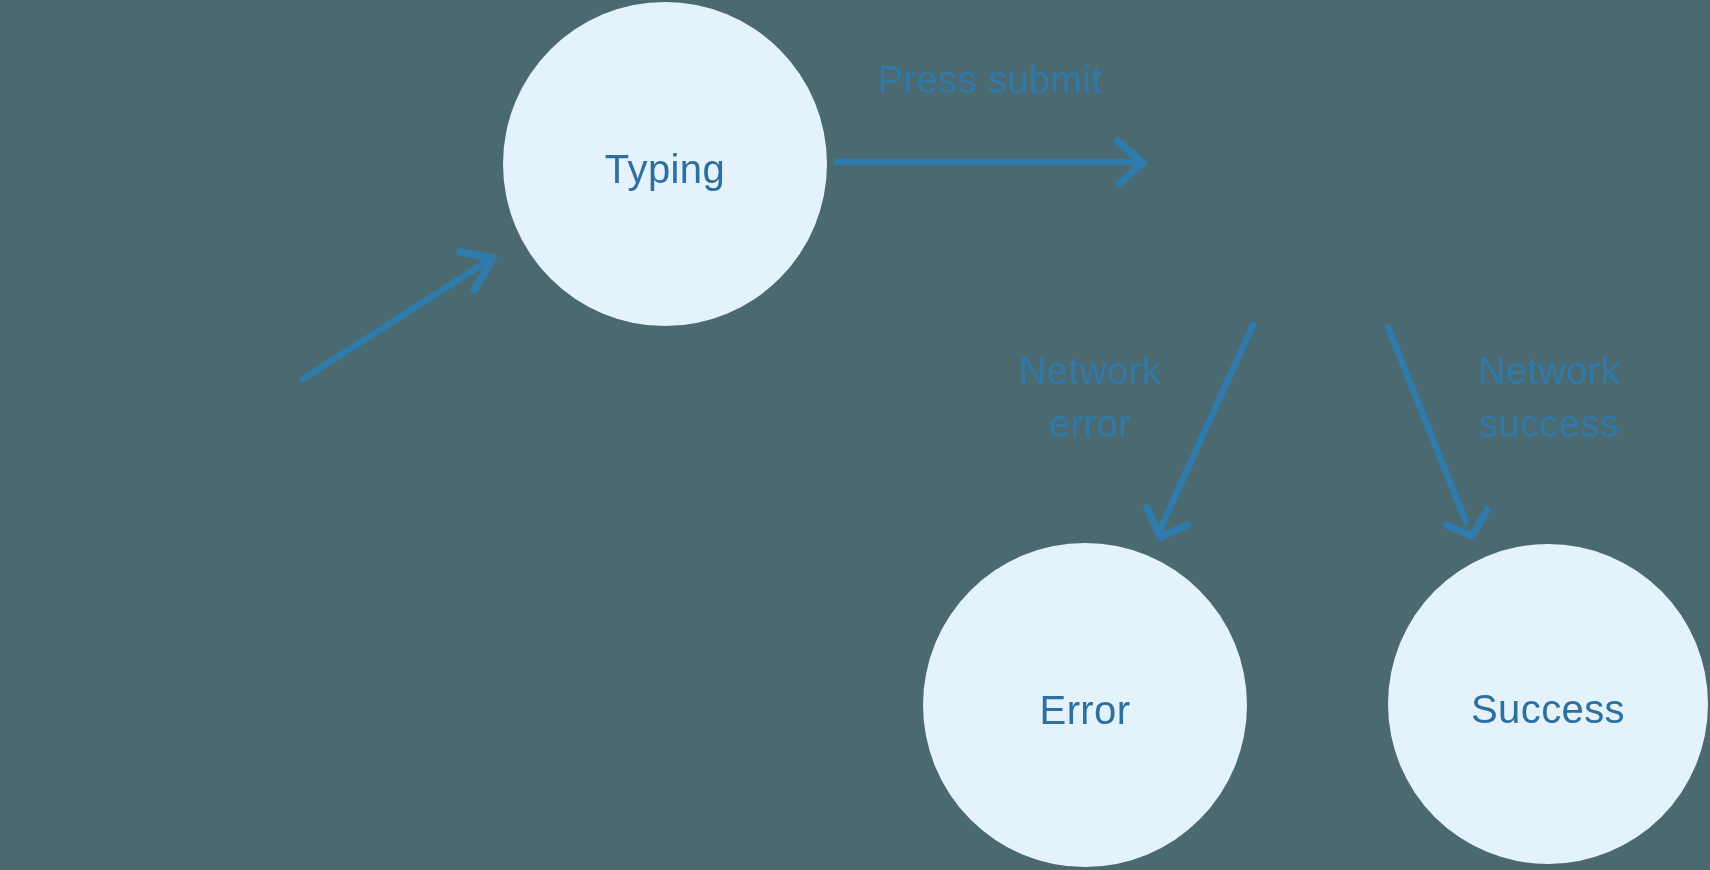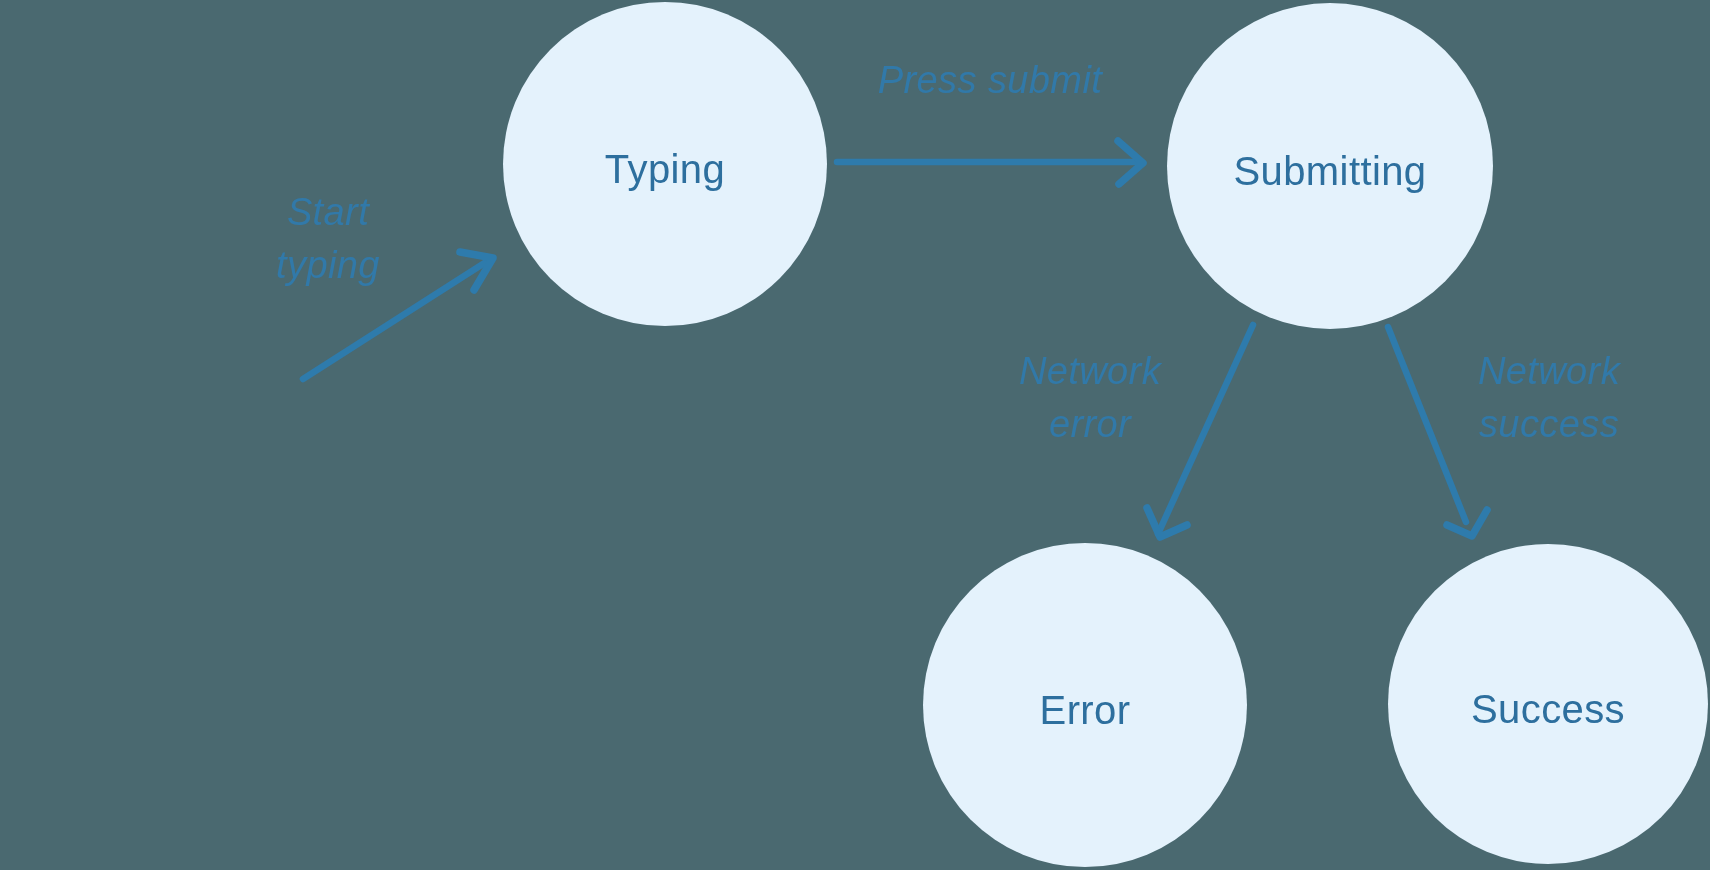--- a/index.html
+++ b/index.html
@@ -61,21 +61,21 @@
   .tlabel {
     position: absolute;
     transform: translate(-50%, -50%);
     color: var(--transition-text);
     font-size: 38px;
     line-height: 53px;
     letter-spacing: 0.4px;
     text-align: center;
     white-space: nowrap;
   }
-  .tlabel span { display: block; font-style: italic; }
+  .tlabel span { display: block; }
   .l-start-typing    { left:  328px; top: 239px; }
   .l-press-submit    { left:  990px; top:  80px; }
   .l-network-error   { left: 1090px; top: 398px; }
   .l-network-success { left: 1549px; top: 398px; }
 </style>
 </head>
 <body>
 
 <div class="canvas">
 
@@ -96,36 +96,29 @@
       <line class="arrow-shaft" x1="1388" y1="327" x2="1466" y2="522"></line>
       <polyline class="arrow-head" points="1447,525 1472,536 1487,510"></polyline>
     </g>
   </svg>
 
 
   <div class="state s-typing">
     <span class="state-label">Typing</span>
   </div>
 
-  <div class="state s-submitting">
-    <span class="state-label">Submitting</span>
-  </div>
 
   <div class="state s-error">
     <span class="state-label">Error</span>
   </div>
 
   <div class="state s-success">
     <span class="state-label">Success</span>
   </div>
 
-  <div class="tlabel l-start-typing">
-    <span>Start</span>
-    <span>typing</span>
-  </div>
 
   <div class="tlabel l-press-submit">
     <span>Press submit</span>
   </div>
 
   <div class="tlabel l-network-error">
     <span>Network</span>
     <span>error</span>
   </div>
 

